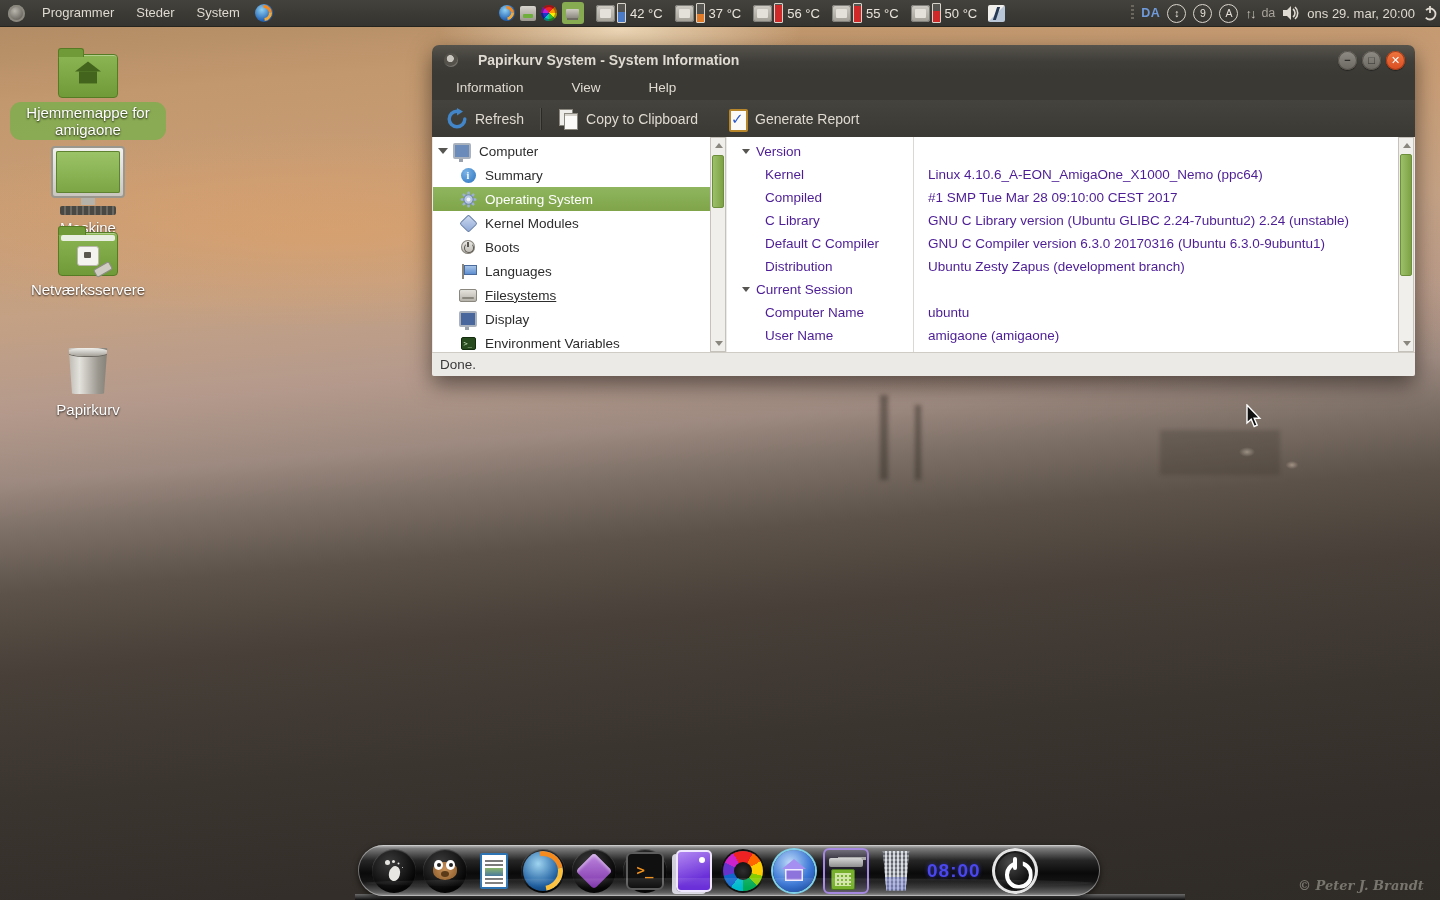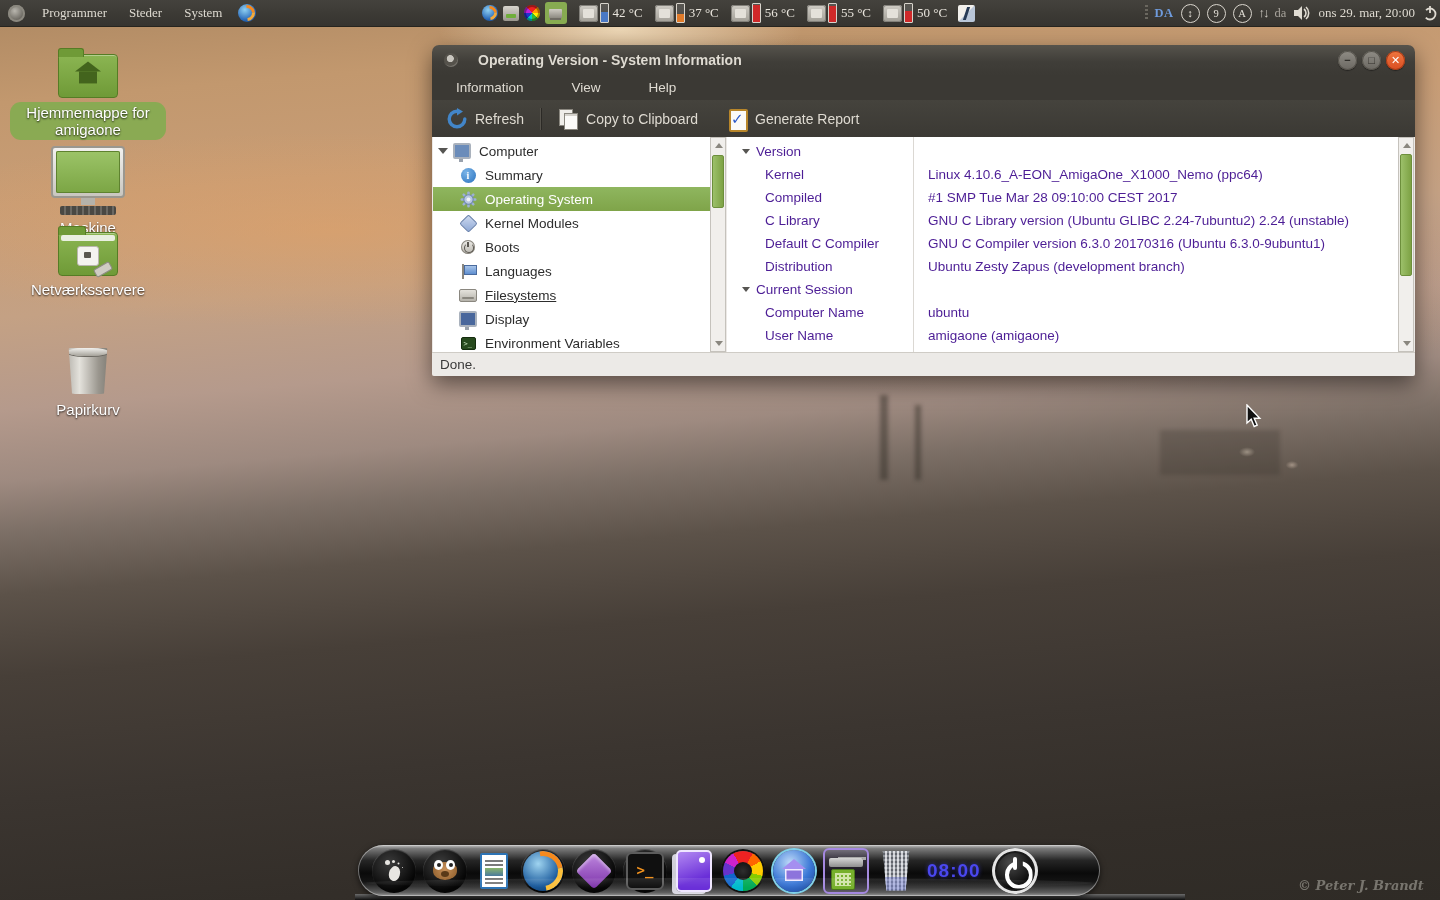--- a/index.html
+++ b/index.html
@@ -11,21 +11,21 @@
     background:
       radial-gradient(ellipse 260px 70px at 620px 30px, rgba(250,235,205,.75), rgba(250,235,205,0) 70%),
       radial-gradient(ellipse 520px 120px at 830px 120px, rgba(238,168,92,.40), rgba(238,168,92,0) 70%),
       radial-gradient(ellipse 650px 140px at 330px 230px, rgba(233,162,95,.45), rgba(233,162,95,0) 70%),
       radial-gradient(ellipse 760px 160px at 1010px 280px, rgba(224,158,100,.38), rgba(224,158,100,0) 72%),
       radial-gradient(ellipse 10px 6px at 1247px 452px, rgba(255,240,220,.55), rgba(255,240,220,0) 80%),
       radial-gradient(ellipse 8px 5px at 1292px 465px, rgba(255,230,210,.4), rgba(255,230,210,0) 80%),
       linear-gradient(175deg,#ad8862 0%,#c2986e 10%,#c89d76 20%,#c4a184 31%,#b59a8c 40%,#9e8a80 47%,#7c6f66 52%,#5c5249 58%,#473f38 66%,#3b3530 78%,#332e29 90%,#2f2b26 100%);}
   .treeline{position:absolute;background:rgba(45,40,34,.45);filter:blur(2px);}
   
-  .panel{position:absolute;left:0;top:0;width:1440px;height:26px;background:linear-gradient(#44423d,#3b3934 60%,#363430);border-bottom:1px solid #26241f;color:#dfdbd2;font-size:13px;display:flex;align-items:center;z-index:50;font-family:Liberation Serif, serif;}
+  .panel{position:absolute;left:0;top:0;width:1440px;height:26px;background:linear-gradient(#44423d,#3b3934 60%,#363430);border-bottom:1px solid #26241f;color:#dfdbd2;font-size:13px;display:flex;align-items:center;z-index:50;}
   .panel .menu{padding:0 11px;line-height:26px;cursor:default;}
   .plogo{width:17px;height:17px;border-radius:50%;margin:0 6px 0 8px;background:radial-gradient(circle at 40% 35%,#b9b6ae,#6d6a63 60%,#4a4842);box-shadow:inset 0 0 0 2px #8b887f;}
   .pff{width:18px;height:18px;border-radius:50%;background:radial-gradient(circle at 38% 32%,#8fd0f2,#2868b8 62%,#123c74);position:relative;margin-left:4px;}
   .pff::after{content:"";position:absolute;inset:1px;border-radius:50%;border:3px solid transparent;border-top-color:#f6891e;border-right-color:#f2a93b;transform:rotate(40deg);}
   .midicons{display:flex;align-items:center;margin-left:222px;gap:5px;}
   .pdrive{width:16px;height:15px;background:linear-gradient(#d7d4cd,#9a968d);border-radius:2px;position:relative;}
   .pdrive::after{content:"";position:absolute;left:3px;top:8px;right:3px;height:4px;background:#6fae3a;border-radius:1px;}
   .pwheel{width:16px;height:16px;border-radius:50%;background:conic-gradient(#e22 0 12%,#f90 12% 24%,#fe0 24% 37%,#3b3 37% 50%,#0cc 50% 62%,#23c 62% 75%,#b2d 75% 88%,#e22 88% 100%);box-shadow:inset 0 0 0 2px rgba(0,0,0,.35);}
   .pdesk{width:22px;height:22px;border-radius:3px;background:#87ab51;display:flex;align-items:center;justify-content:center;}
   .pdesk::after{content:"";width:13px;height:9px;background:linear-gradient(#cfccc4,#8d8a81);border-radius:1px;box-shadow:0 3px 0 -1px #6f6c64;}
@@ -270,21 +270,21 @@
   <div style="margin-top:3px;"><span class="lbl">Netværksservere</span></div>
 </div>
 <div class="dicon" style="left:0;top:348px;">
   <div class="trashcan"></div>
   <div style="margin-top:5px;"><span class="lbl">Papirkurv</span></div>
 </div>
 
 <div class="win">
   <div class="titlebar">
     <div class="appdot"></div>
-    <div class="wtitle">Operating Version - System Information</div>
+    <div class="wtitle">Papirkurv System - System Information</div>
     <div class="wbtns">
       <div class="wbtn">−</div>
       <div class="wbtn">□</div>
       <div class="wbtn close">✕</div>
     </div>
   </div>
   <div class="menubar">
     <span>Information</span>
     <span>View</span>
     <span>Help</span>

